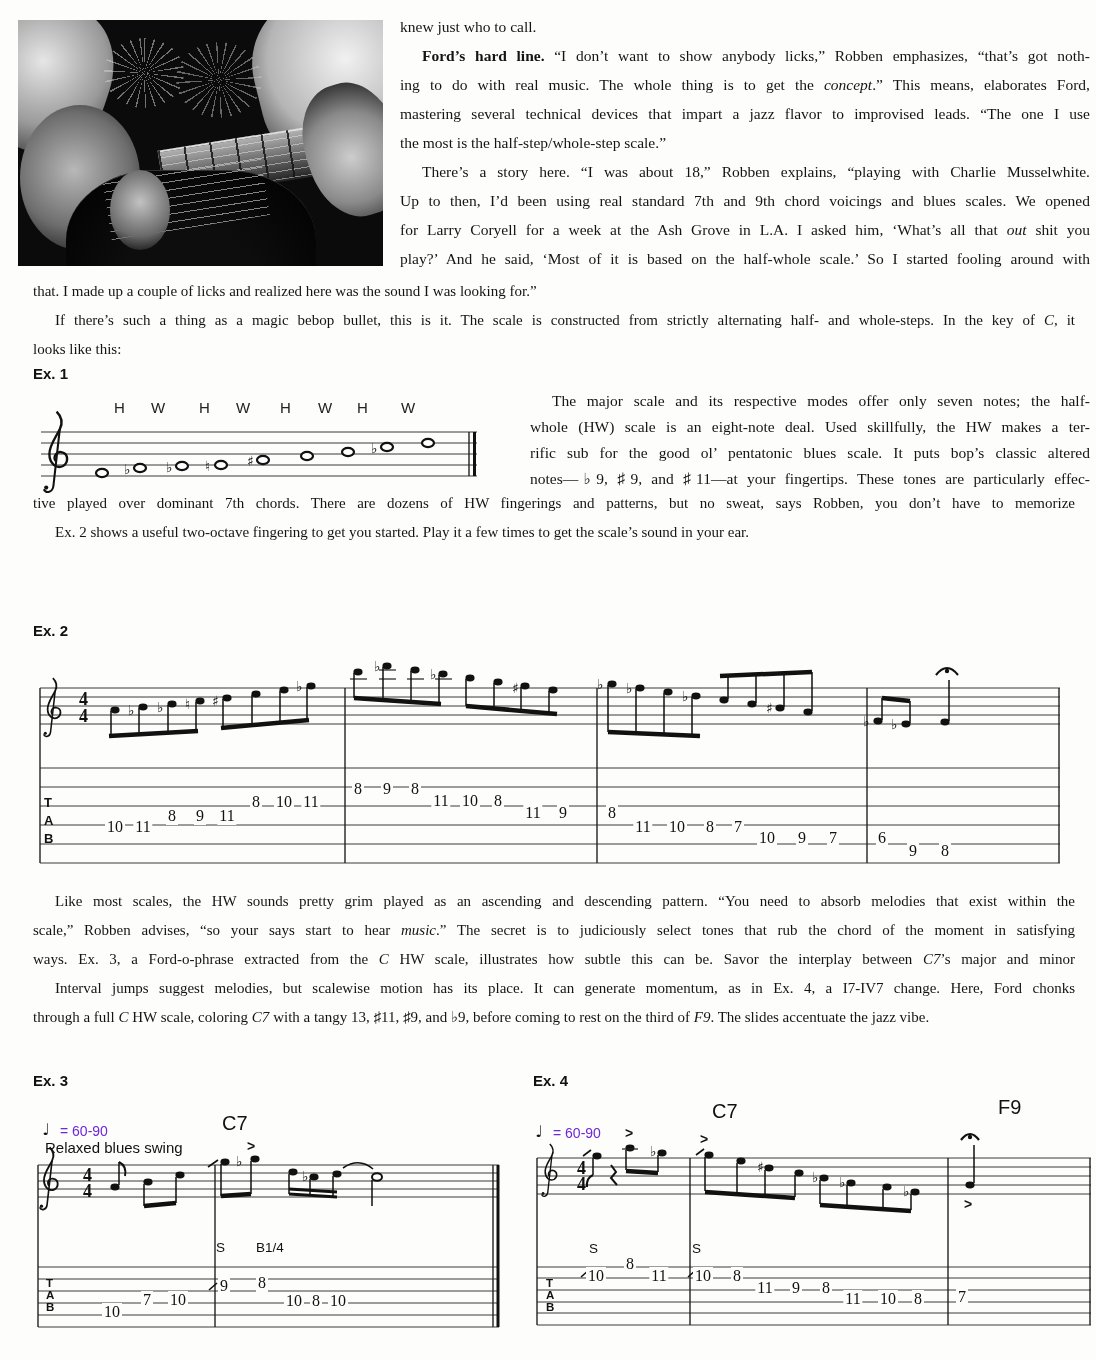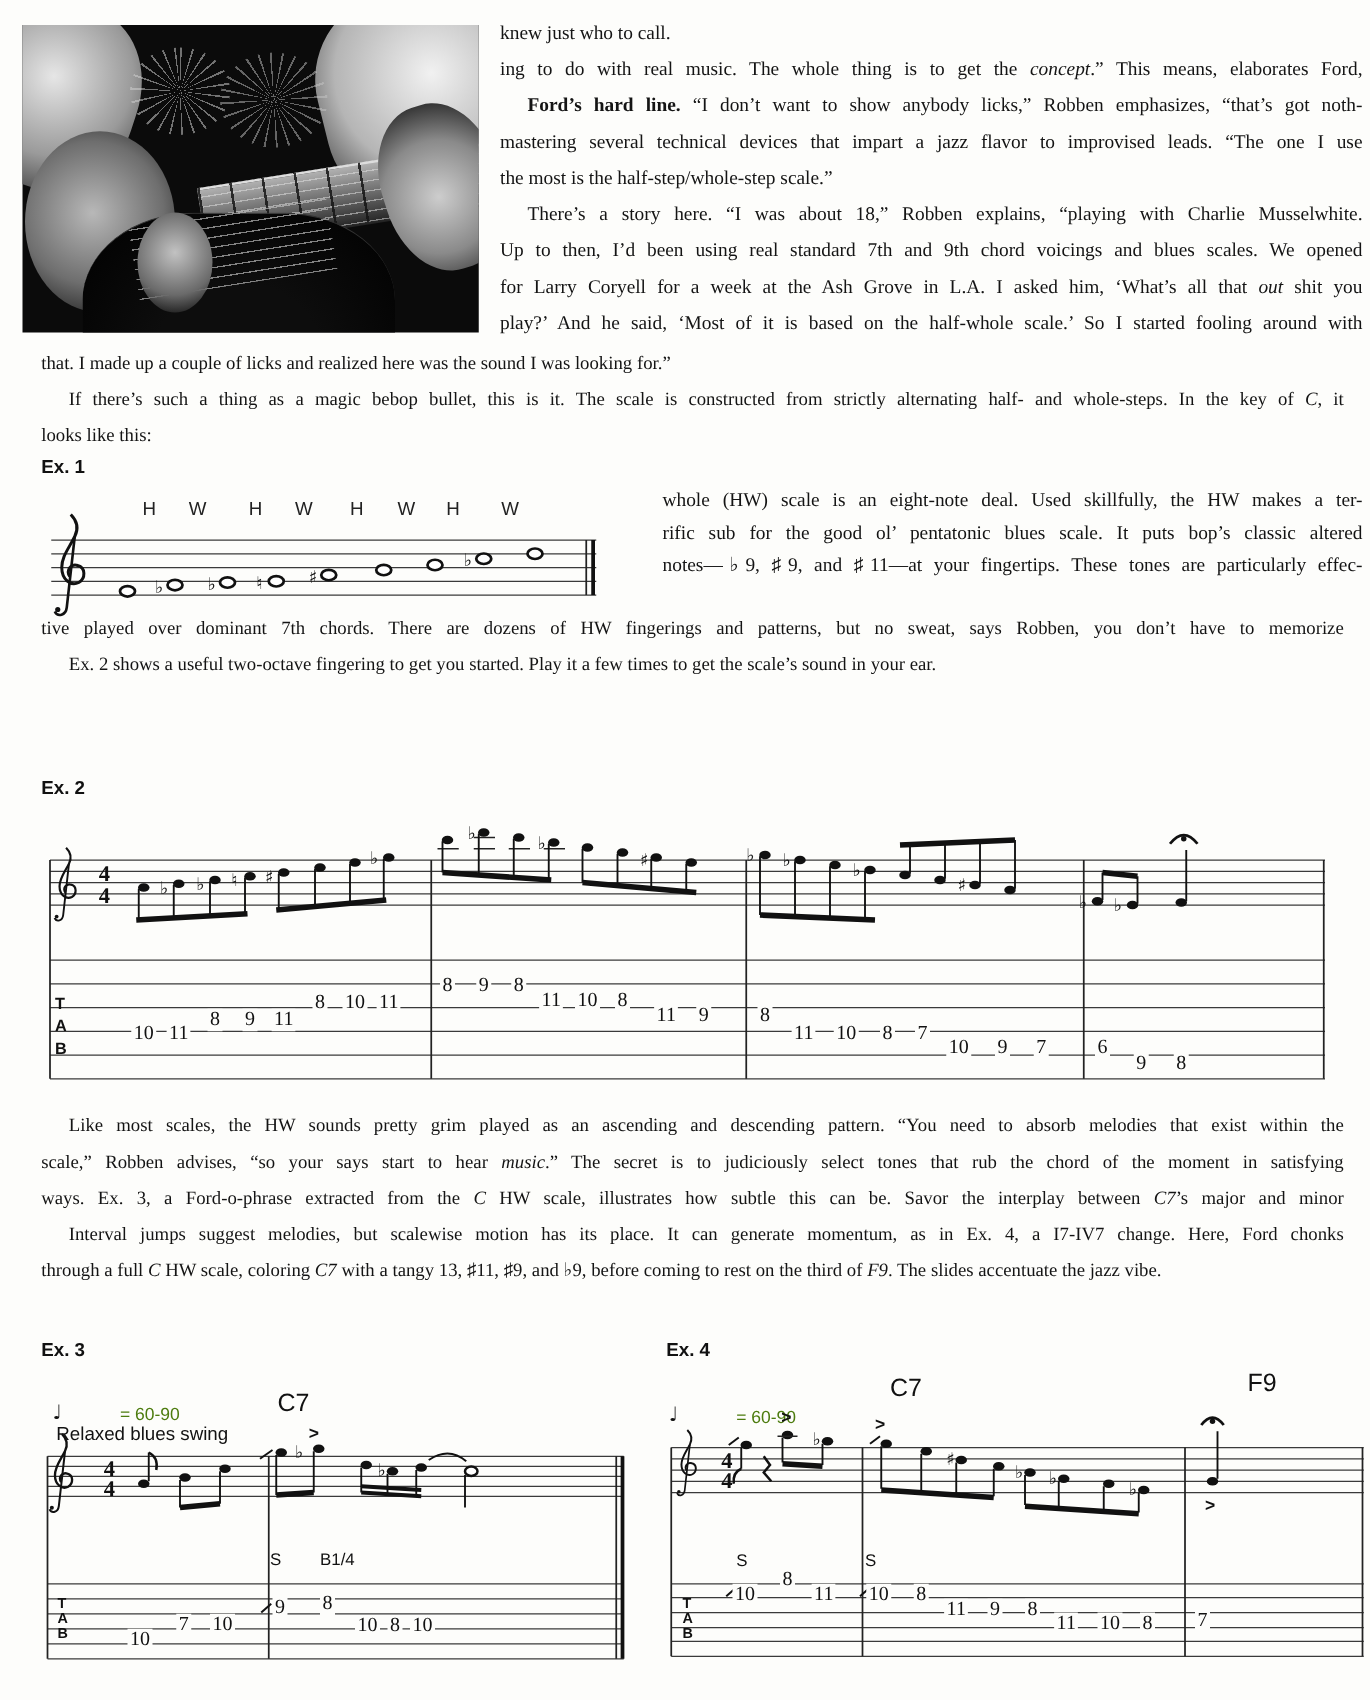--- a/index.html
+++ b/index.html
@@ -10,21 +10,21 @@
   .col1 .tl{font-size:15.5px;}
   .colB .tl{height:26px;line-height:26px;font-size:15.5px;}
   .j{text-align:justify;text-align-last:justify;}
   .ind{text-indent:22px;}
   i{font-style:italic;}
   b{font-weight:bold;}
   .exlabel{position:absolute;font:bold 15px "Liberation Sans",sans-serif;color:#111;}
   .hw{position:absolute;font:500 15px "Liberation Sans",sans-serif;color:#222;}
   .chord{position:absolute;font:20px "Liberation Sans",sans-serif;color:#111;}
   .feel{position:absolute;font:15px "Liberation Sans",sans-serif;color:#111;}
-  .tempo{position:absolute;font:14px "Liberation Sans",sans-serif;color:#4d7c0f;margin-left:36px;}
+  .tempo{position:absolute;font:14px "Liberation Sans",sans-serif;color:#6d28d9;}
   .qnote{position:absolute;font:16px "DejaVu Sans",sans-serif;color:#111;}
   .ann{position:absolute;font:13.5px "Liberation Sans",sans-serif;color:#111;}
   .tabletter{position:absolute;font:bold 13px "Liberation Sans",sans-serif;line-height:1;color:#111;}
   .tabletter.sm{font-size:11.5px;}
   .tabnum{position:absolute;transform:translateX(-50%);font:16px "Liberation Serif",serif;
           line-height:18px;background:#fdfdfb;padding:0 2px;color:#111;}
   svg{position:absolute;overflow:visible;}
   .stf{stroke:#3a3a3a;stroke-width:1;}
   .bar{stroke:#222;stroke-width:1.4;}
   .nh{fill:#111;}
@@ -51,22 +51,22 @@
     <div style="left:142px;top:112px;width:235px;height:48px;transform:rotate(-9deg);background:linear-gradient(#b0b0b0,#5a5a5a 60%,#222);border-top:2px solid #ddd;"></div>
     <div style="left:142px;top:112px;width:235px;height:48px;transform:rotate(-9deg);background:repeating-linear-gradient(90deg, rgba(20,20,20,.85) 0 2px, transparent 2px 26px), repeating-linear-gradient(0deg, rgba(230,230,230,.5) 0 1px, transparent 1px 8px);"></div>
     <div style="left:288px;top:62px;width:95px;height:135px;border-radius:46%;background:radial-gradient(circle at 45% 55%, #cdcdcd 0%, #8a8a8a 50%, #151515 95%);transform:rotate(-18deg);"></div>
     <div style="left:48px;top:150px;width:250px;height:140px;border-radius:50% 50% 0 0 / 70%;background:radial-gradient(ellipse at 50% 90%, #0d0d0d 40%, #000 100%);border-top:1px solid #333;"></div>
     <div style="left:88px;top:146px;width:160px;height:62px;transform:rotate(-9deg);opacity:.75;background:repeating-linear-gradient(0deg, rgba(190,190,190,.9) 0 1px, transparent 1px 8px);"></div>
     <div style="left:92px;top:150px;width:60px;height:80px;border-radius:50%;background:radial-gradient(circle at 50% 40%, #c2c2c2 0%, #6a6a6a 60%, transparent 95%);"></div>
   </div>
 
   <div class="block col1" style="left:400px;top:12px;width:690px;">
     <div class="tl">knew just who to call.</div>
+    <div class="tl j" style="text-indent:22px;"><b>Ford’s hard line.</b><span> “I don’t want to show anybody licks,” Robben emphasizes, “that’s got noth-</span></div>
     <div class="tl j"><span>ing to do with real music. The whole thing is to get the </span><i>concept</i><span>.” This means, elaborates Ford,</span></div>
-    <div class="tl j" style="text-indent:22px;"><b>Ford’s hard line.</b><span> “I don’t want to show anybody licks,” Robben emphasizes, “that’s got noth-</span></div>
     <div class="tl j">mastering several technical devices that impart a jazz flavor to improvised leads. “The one I use</div>
     <div class="tl">the most is the half-step/whole-step scale.”</div>
     <div class="tl j ind">There’s a story here. “I was about 18,” Robben explains, “playing with Charlie Musselwhite.</div>
     <div class="tl j">Up to then, I’d been using real standard 7th and 9th chord voicings and blues scales. We opened</div>
     <div class="tl j"><span>for Larry Coryell for a week at the Ash Grove in L.A. I asked him, ‘What’s all that </span><i>out</i><span> shit you</span></div>
     <div class="tl j">play?’ And he said, ‘Most of it is based on the half-whole scale.’ So I started fooling around with</div>
   </div>
 
   <div class="block" style="left:33px;top:277px;width:1042px;">
     <div class="tl">that. I made up a couple of licks and realized here was the sound I was looking for.”</div>
@@ -115,20 +115,21 @@
       <ellipse cx="395" cy="45" rx="6" ry="4.2"></ellipse>
     </g>
     <text class="acc" x="91" y="76">♭</text>
     <text class="acc" x="133" y="74">♭</text>
     <text class="acc" x="172" y="73">♮</text>
     <text class="acc" x="214" y="68">♯</text>
     <text class="acc" x="338" y="55">♭</text>
   </svg>
 
   <div class="block colB" style="left:530px;top:388px;width:560px;">
+    <div class="tl j ind">The major scale and its respective modes offer only seven notes; the half-</div>
     <div class="tl j">whole (HW) scale is an eight-note deal. Used skillfully, the HW makes a ter-</div>
     <div class="tl j">rific sub for the good ol’ pentatonic blues scale. It puts bop’s classic altered</div>
     <div class="tl j">notes—♭9, ♯9, and ♯11—at your fingertips. These tones are particularly effec-</div>
   </div>
 
   <div class="block" style="left:33px;top:489px;width:1042px;">
     <div class="tl j">tive played over dominant 7th chords. There are dozens of HW fingerings and patterns, but no sweat, says Robben, you don’t have to memorize</div>
     <div class="tl ind">Ex. 2 shows a useful two-octave fingering to get you started. Play it a few times to get the scale’s sound in your ear.</div>
   </div>
 

